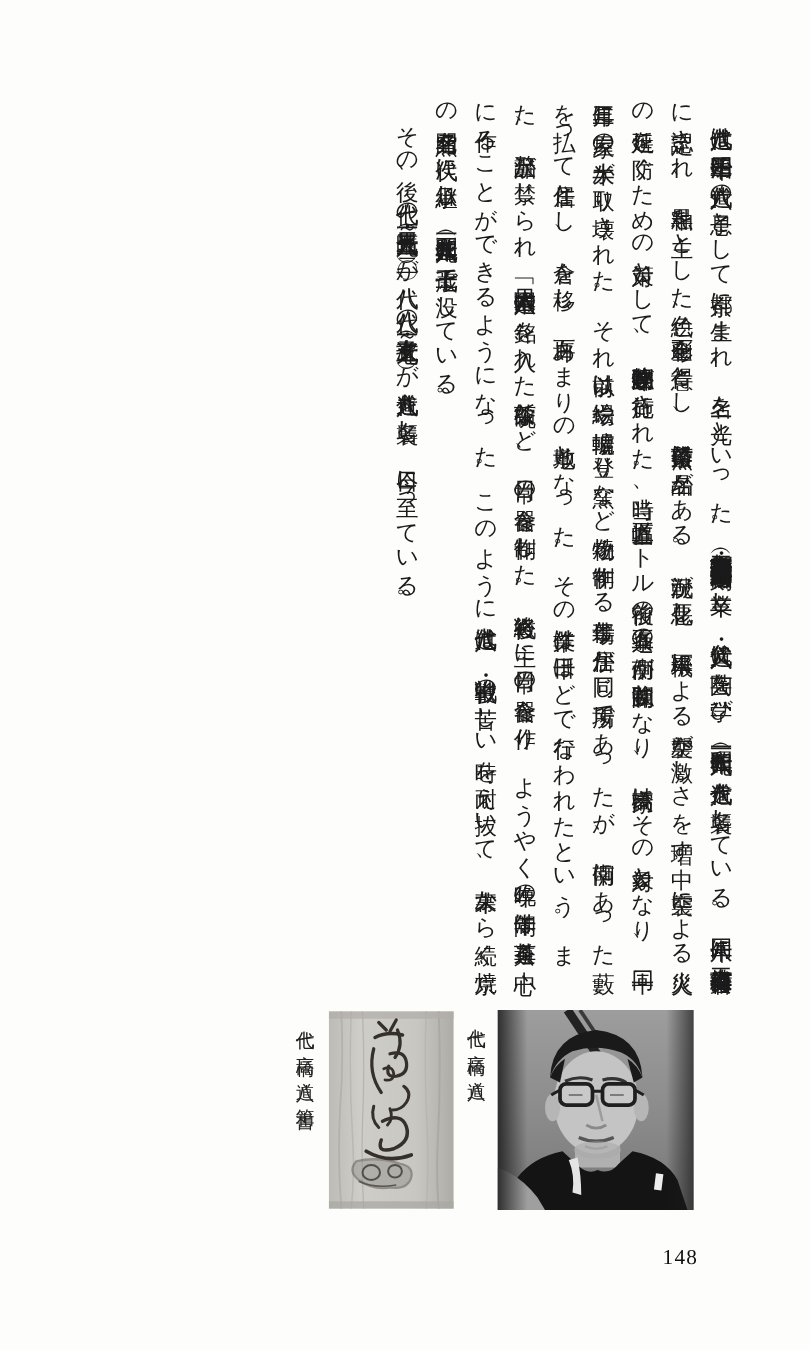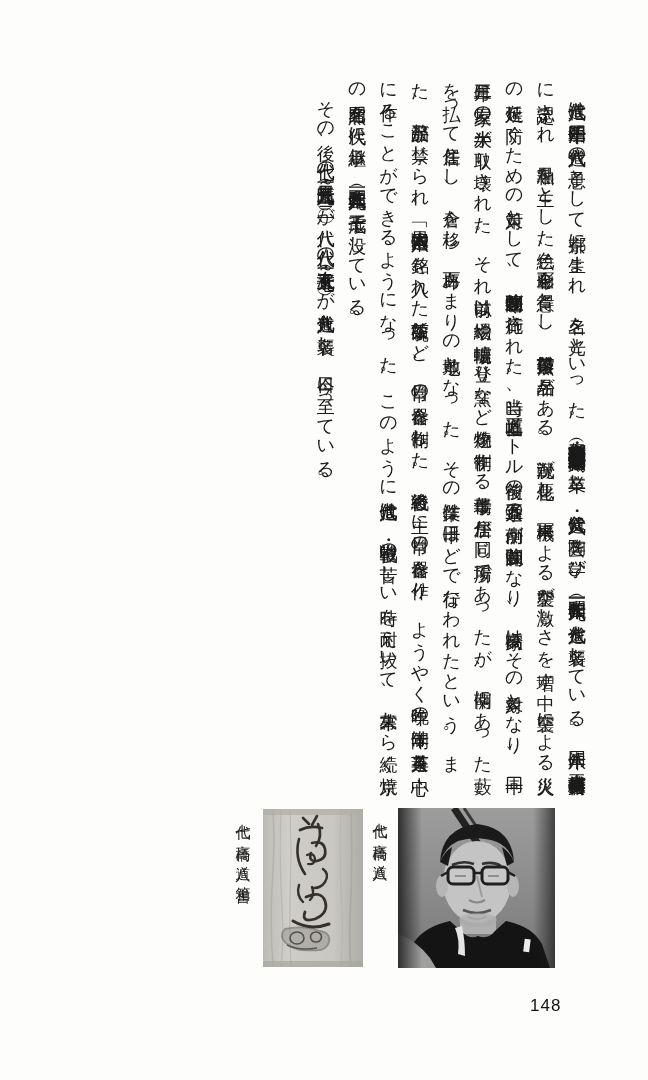--- a/index.html
+++ b/index.html
@@ -26,21 +26,21 @@
     position:absolute;writing-mode:vertical-rl;text-orientation:upright;
     font-size:15px;letter-spacing:2px;color:#222;white-space:pre;
     font-family:"Liberation Serif","DejaVu Serif",serif;
   }
   .caption-photo{left:370px;top:811px;height:165px;}
   .caption-box{left:233px;top:812px;height:160px;}
 
   .page-number{
     position:absolute;left:530px;top:996px;
     font-size:17px;color:#111;letter-spacing:1px;
-    font-family:Liberation Sans, sans-serif;
+    font-family:Liberation Serif, serif;
   }
 </style>
 </head>
 <body>
 
 <div class="page">
 
   <div class="text-block">
     <p>七代道八は明治四十三年に六代道八の息子として京都に生まれ、名を光一といった。京都市立美術工芸学校（現・京都市立美術工芸高等学校）彫刻科を卒業し、父・六代道八に陶芸を学び、昭和十六年（一九四一）に七代道八を襲名している。同十八年に商工省技術保存資格者に認定され、黒釉を主とした色絵、金彩画を得意とし、染付煎茶器に名品がある。戦況が悪化し、米軍機による空襲が激しさを増す中、空襲による火災の延焼を防ぐための対策として、建物強制疎開令が施行された。当時、道幅五メートル前後の五条通の南側が強制疎開となり、高橋家はその対象となり、同二十年三月に家屋の大半が取り壊された。それ以前は絵場や轆轤場、登り窯など焼物を制作する仕事場と住居が同じ場所であったが、南側にあった藪を払って住居とし、倉を移し、百坪あまりの敷地となった。その作業は十日ほどで行なわれたという。また、贅沢品が禁じられ、「大日本帝国道八」の銘を入れた飯茶碗など、日常の食器を制作した。終戦後も主に日常の食器を作り、ようやく晩年の十年間は茶道具を中心に作ることができるようになった。このように七代道八は、戦中・戦後の苦しい時を耐え抜いて、幕末から続く京焼の名門窯元を次代に継承し、昭和五十八年（一九八三）に七十三歳で没している。</p>
     <p>その後、七代の長男・光晴（一九三八～二〇一一）が八代、八代の次女・直子（一九七三～）が九代道八を襲名し、今日に至っている。</p>

